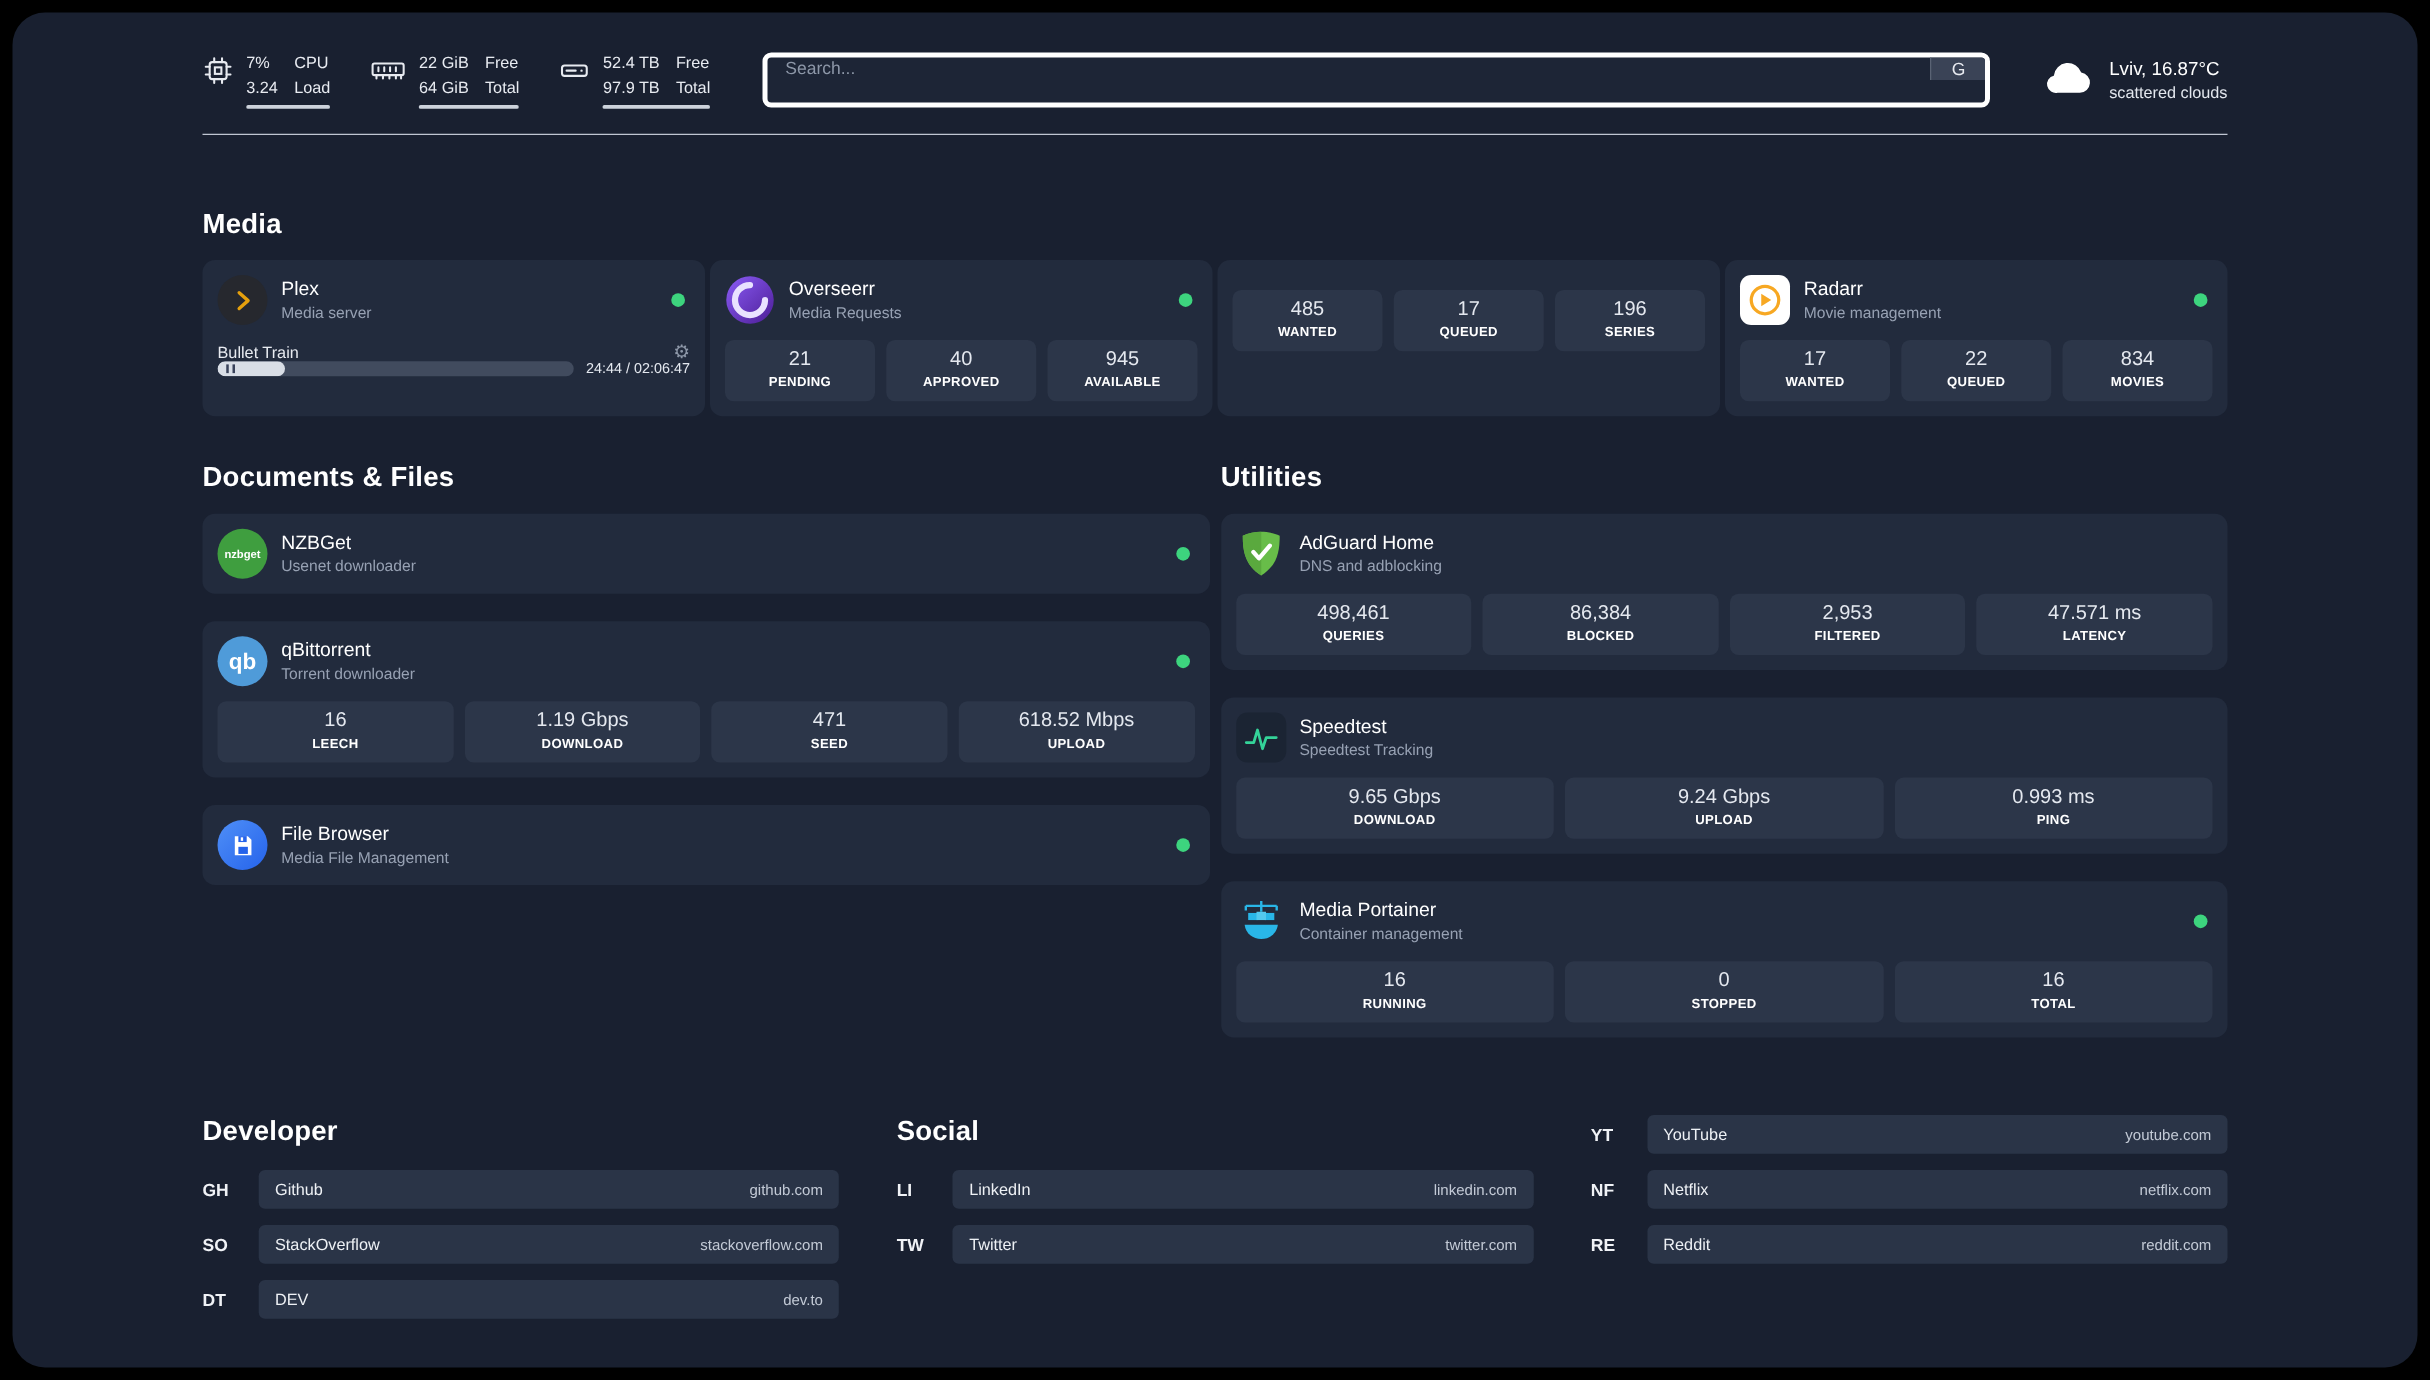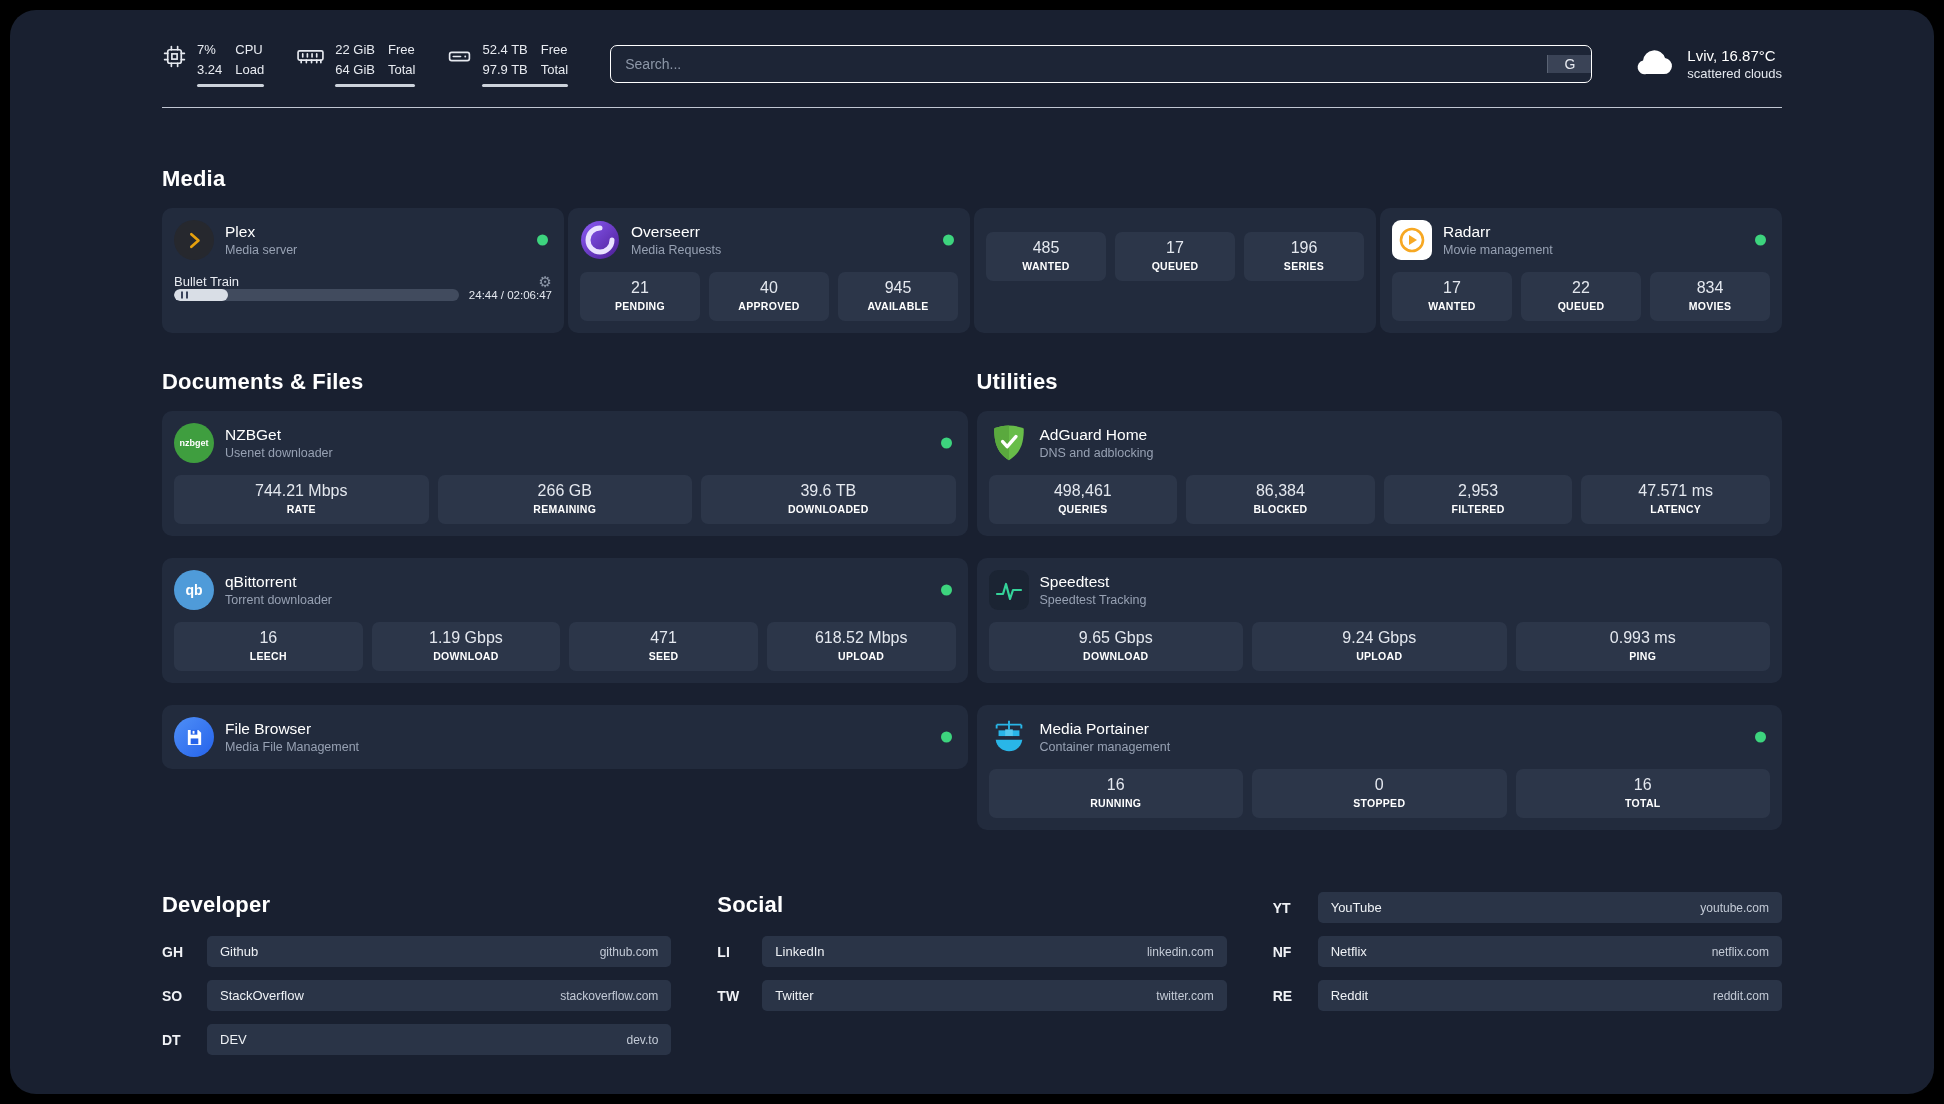--- a/index.html
+++ b/index.html
@@ -11,22 +11,22 @@
 
   
   .topbar{display:flex;align-items:center;}
   .sys-widgets{display:flex;gap:32px;}
   .sys-widget{display:flex;gap:10px;align-items:flex-start;}
   .sys-icon{margin-top:4px;display:flex;}
   .sys-body{display:flex;flex-direction:column;}
   .sys-text{display:flex;gap:13px;font-size:13px;color:#e8ebf1;line-height:1.5;}
   .sys-col{display:flex;flex-direction:column;}
   .sys-bar{height:3px;background:#ccd2db;border-radius:2px;margin-top:5px;}
-  .searchbar{flex:1;display:flex;align-items:center;height:36px;margin:0 42px;
-             border:1px solid #ffffff;border-radius:7px;background:#1d2536;overflow:hidden;}
+  .searchbar{flex:1;display:flex;align-items:flex-start;height:36px;margin:0 42px;
+             border:4px solid #ffffff;border-radius:7px;background:#1d2536;overflow:hidden;}
   .searchbar input{flex:1;background:transparent;border:none;outline:none;
                    color:#e8ebf1;font-size:14px;padding:0 14px;
                    font-family:"Liberation Sans","DejaVu Sans",sans-serif;}
   .searchbar input::placeholder{color:#8d97a8;}
   .search-provider{width:44px;background:#3a4356;color:#e8ebf1;border:none;
                    border-left:1px solid #5a6374;font-size:14px;cursor:pointer;
                    font-family:"Liberation Sans","DejaVu Sans",sans-serif;}
   .weather{display:flex;gap:11px;color:#fff;}
   .weather-loc{font-size:15px;}
   .weather-cond{font-size:13px;color:#e3e7ee;margin-top:2px;}
@@ -64,21 +64,21 @@
   .pause-icon{position:absolute;left:7px;top:50%;transform:translateY(-50%);display:flex;gap:2.5px;}
   .pause-icon i{display:block;width:2px;height:7px;background:#39425a;}
   .np-time{font-size:11.5px;color:#e4e8ef;white-space:nowrap;}
 
   
   .icon-plex{background:#26282e;border-radius:50%;}
   .icon-sq{background:#fff;border-radius:9px;}
   .icon-nzbget{background:#3f9e3f;border-radius:50%;}
   .icon-nzbget span{color:#fff;font-size:9px;font-weight:700;}
   .icon-qb{background:#4f9bd9;border-radius:50%;}
-  .icon-qb span{color:#fff;font-size:14px;font-weight:700;}
+  .icon-qb span{color:#fff;font-size:18px;font-weight:700;}
   .icon-fb{background:linear-gradient(135deg,#4f8ff7,#2563eb);border-radius:50%;}
   .icon-speedtest{background:#1b2433;border-radius:9px;}
 
   
   .bookmarks{display:grid;grid-template-columns:1fr 1fr 1fr;gap:46px;margin-top:62px;}
   .bk-title{margin:0 0 18px;}
   .bk-row{display:flex;align-items:center;gap:13px;margin-bottom:13px;}
   .bk-abbr{width:32px;font-size:14px;font-weight:600;color:#f0f2f6;flex:none;}
   .bk-tile{flex:1;display:flex;justify-content:space-between;align-items:center;
            background:#2a3447;border-radius:5px;padding:8px 13px;cursor:pointer;}
@@ -308,34 +308,20 @@
           <div class="card-header">
             <div class="icon40 icon-nzbget">
               <span>nzbget</span>
             </div>
             <div>
               <div class="service-name">NZBGet</div>
               <div class="service-sub">Usenet downloader</div>
             </div>
             <span class="status-dot"></span>
           </div>
-          <div class="stats-row">
-            <div class="stat">
-              <div class="stat-value">744.21 Mbps</div>
-              <div class="stat-label">RATE</div>
-            </div>
-            <div class="stat">
-              <div class="stat-value">266 GB</div>
-              <div class="stat-label">REMAINING</div>
-            </div>
-            <div class="stat">
-              <div class="stat-value">39.6 TB</div>
-              <div class="stat-label">DOWNLOADED</div>
-            </div>
-          </div>
         </div>
 
         <div class="card">
           <div class="card-header">
             <div class="icon40 icon-qb">
               <span>qb</span>
             </div>
             <div>
               <div class="service-name">qBittorrent</div>
               <div class="service-sub">Torrent downloader</div>

